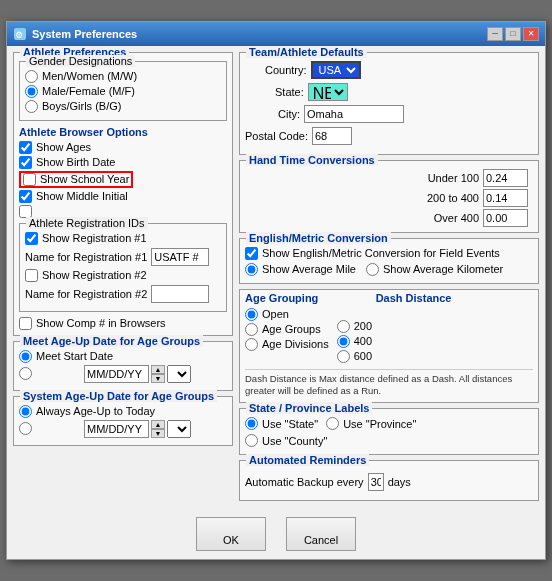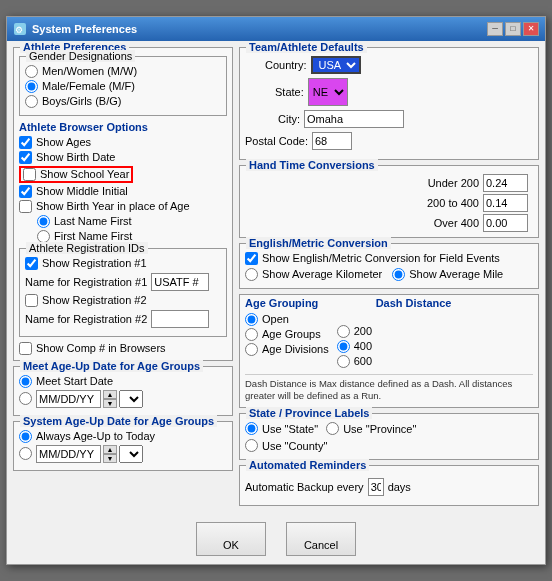--- a/index.html
+++ b/index.html
@@ -168,24 +168,24 @@
       height: 18px;
       font-size: 11px;
       background: #1d4ed8;
       color: white;
       border: 2px solid #404040;
       padding: 0 2px;
     }
 
     .state-select {
       width: 40px;
-      height: 28px;
-      font-size: 11px;
+      height: 18px;
+      font-size: 16px;
       border: 1px solid #888;
-      background: #d946ef;
+      background: #5eead4;
     }
 
     .city-input { width: 100px; }
     .postal-input { width: 40px; }
 
     .hand-time-table {
       display: grid;
       grid-template-columns: auto 50px;
       gap: 2px 4px;
       align-items: center;
@@ -226,20 +226,21 @@
     }
 
     .reg-input {
       width: 55px;
     }
 
     .spinner-box {
       display: flex;
       align-items: center;
       gap: 2px;
+      margin-left: 48px;
     }
 
     .spinner-btns {
       display: flex;
       flex-direction: column;
     }
 
     .spin-btn {
       width: 14px;
       height: 9px;
@@ -360,31 +361,20 @@
                 <input type="checkbox" style="">
                 <label>Show School Year</label>
               </span>
             </div>
             <div class="check-row">
               <input type="checkbox" checked="" style="">
               <label>Show Middle Initial</label>
             </div>
             <div class="check-row">
               <input type="checkbox" style="">
-              <label>Show Birth Year in place of Age</label>
-            </div>
-            <div class="indented">
-              <div class="radio-row">
-                <input type="radio" name="nameorder" checked="" style="">
-                <label>Last Name First</label>
-              </div>
-              <div class="radio-row">
-                <input type="radio" name="nameorder" style="">
-                <label>First Name First</label>
-              </div>
             </div>
           </div>
 
           <div class="group-box" style="margin-top:5px;">
             <span class="group-label no-bold">Athlete Registration IDs</span>
             <div class="group-content">
               <div class="reg-row">
                 <input type="checkbox" checked="" style="">
                 <label>Show Registration #1</label>
               </div>
@@ -484,45 +474,45 @@
             <span class="field-label">Postal Code:</span>
             <input type="text" class="postal-input" value="68" style="">
           </div>
         </div>
       </div>
 
       <div class="group-box">
         <span class="group-label">Hand Time Conversions</span>
         <div class="group-content">
           <div class="hand-time-table">
-            <span class="ht-label">Under 200</span>
+            <span class="ht-label">Under 100</span>
             <input type="text" class="ht-input" value="0.24" style="">
             <span class="ht-label">200 to 400</span>
             <input type="text" class="ht-input" value="0.14" style="">
             <span class="ht-label">Over 400</span>
             <input type="text" class="ht-input" value="0.00" style="">
           </div>
         </div>
       </div>
 
       <div class="group-box">
         <span class="group-label">English/Metric Conversion</span>
         <div class="group-content">
           <div class="check-row">
             <input type="checkbox" checked="" style="">
             <label>Show English/Metric Conversion for Field Events</label>
           </div>
           <div style="display:flex; gap:10px; margin-top:3px;">
             <div class="radio-row">
+              <input type="radio" name="avgdist" checked="" style="">
+              <label>Show Average Mile</label>
+            </div>
+            <div class="radio-row">
               <input type="radio" name="avgdist" style="">
               <label>Show Average Kilometer</label>
-            </div>
-            <div class="radio-row">
-              <input type="radio" name="avgdist" checked="" style="">
-              <label>Show Average Mile</label>
             </div>
           </div>
         </div>
       </div>
 
       <div class="group-box">
         <div class="age-group-section">
           <div>
             <div class="blue-bold" style="margin-bottom:4px;">Age Grouping</div>
             <div class="radio-row">

